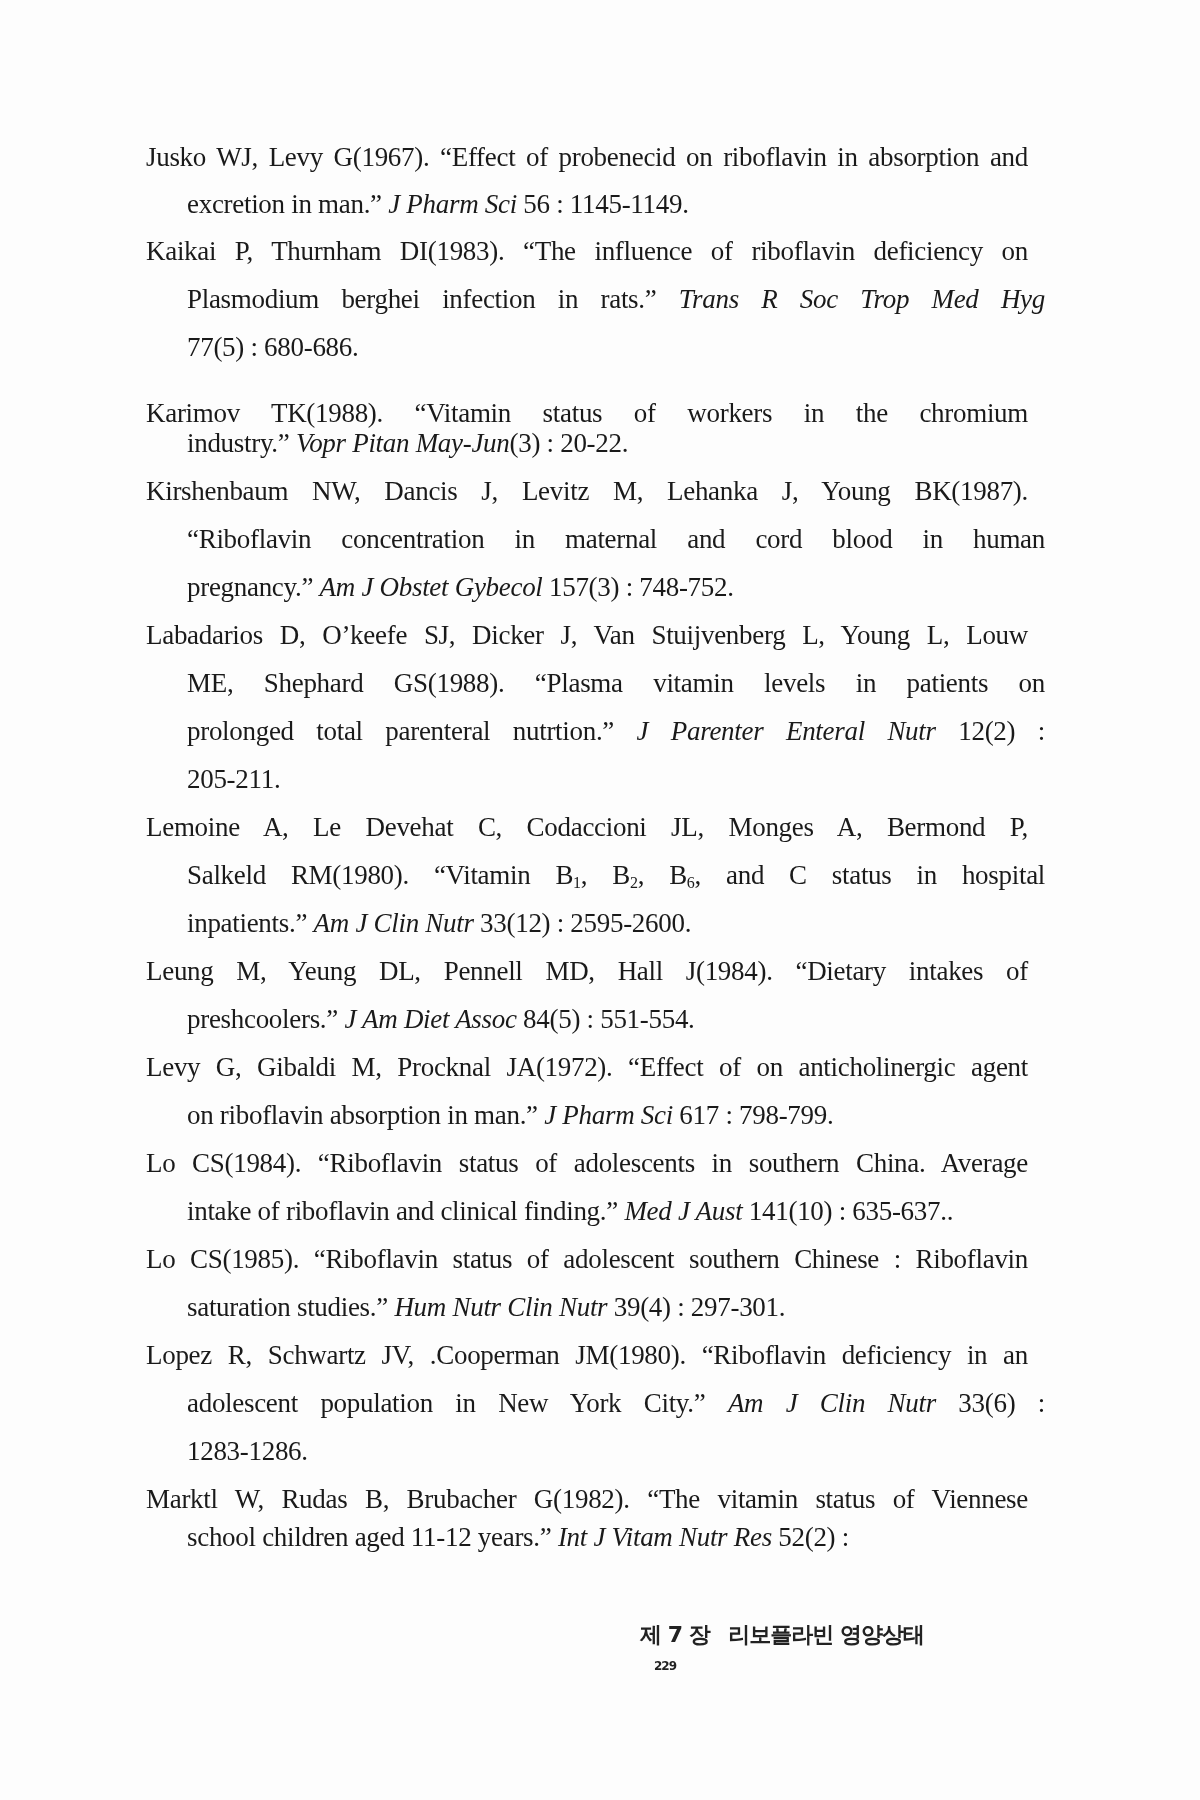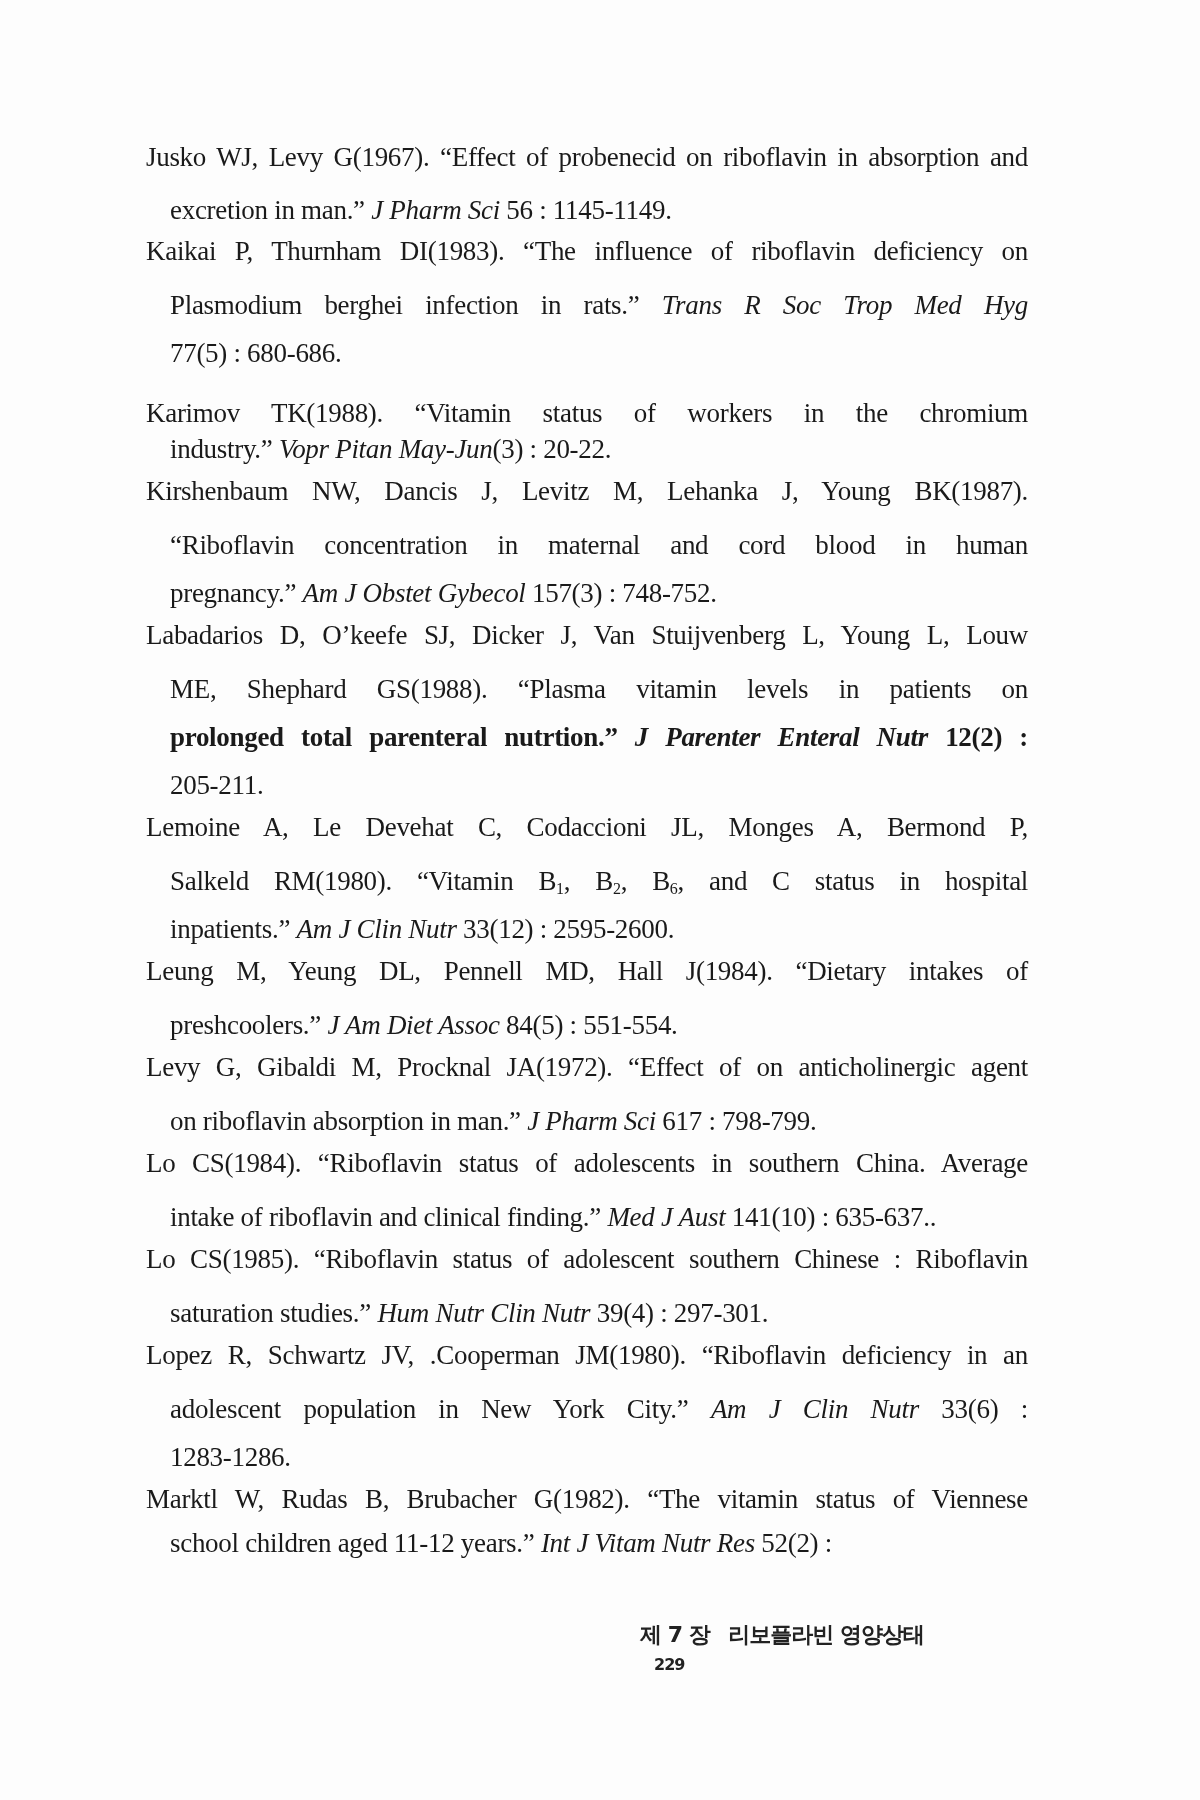--- a/index.html
+++ b/index.html
@@ -6,30 +6,30 @@
   body {
     width: 1200px; height: 1800px; background: #fdfdfd; position: relative; overflow: hidden;
     font-family: "Liberation Serif", "DejaVu Serif", serif; color: #1a1a1a;
   }
   .page { position: absolute; left: 0; top: 0; width: 952px; height: 1800px; }
   .line {
     position: absolute; left: 146px; width: 882px; font-size: 27px; line-height: 34px;
     white-space: nowrap; text-align: justify; text-align-last: justify;
     letter-spacing: -0.3px;
   }
-  .line.cont { left: 170px; width: 858px; margin-top: 6px; }
+  .line.cont { left: 187px; width: 858px; }
   .line.last { text-align-last: left; }
   .line i { font-style: italic; }
   sub { font-size: 16px; vertical-align: -4px; line-height: 0; }
   .footer {
     position: absolute; top: 1620px; left: 640px; font-family: "DejaVu Sans", sans-serif;
     font-size: 22px; font-weight: bold; color: #222; letter-spacing: -1px;
   }
   .footer span { margin-right: 12px; }
-  .footer .pnum { font-size: 16px; margin-left: 14px; }
+  .footer .pnum { font-size: 12px; margin-left: 14px; }
 </style>
 </head>
 <body>
 
 <div class="page">
   <div id="refs">
       <div>
         <div class="line" style="top: 140px;"><span>Jusko WJ, Levy G(1967). “Effect of probenecid on riboflavin in absorption and</span></div>
         <div class="line cont last" style="top: 187px;"><span>excretion in man.” </span><i>J Pharm Sci</i><span> 56 : 1145-1149.</span></div>
       </div>
@@ -43,21 +43,21 @@
         <div class="line cont last" style="top: 426px;"><span>industry.” </span><i>Vopr Pitan May-Jun</i><span>(3) : 20-22.</span></div>
       </div>
       <div>
         <div class="line" style="top: 474px;"><span>Kirshenbaum NW, Dancis J, Levitz M, Lehanka J, Young BK(1987).</span></div>
         <div class="line cont" style="top: 522px;"><span>“Riboflavin concentration in maternal and cord blood in human</span></div>
         <div class="line cont last" style="top: 570px;"><span>pregnancy.” </span><i>Am J Obstet Gybecol</i><span> 157(3) : 748-752.</span></div>
       </div>
       <div>
         <div class="line" style="top: 618px;"><span>Labadarios D, O’keefe SJ, Dicker J, Van Stuijvenberg L, Young L, Louw</span></div>
         <div class="line cont" style="top: 666px;"><span>ME, Shephard GS(1988). “Plasma vitamin levels in patients on</span></div>
-        <div class="line cont" style="top: 714px; font-weight: bold;"><span>prolonged total parenteral nutrtion.” </span><i>J Parenter Enteral Nutr</i><span> 12(2) :</span></div>
+        <div class="line cont" style="top: 714px;"><span>prolonged total parenteral nutrtion.” </span><i>J Parenter Enteral Nutr</i><span> 12(2) :</span></div>
         <div class="line cont last" style="top: 762px;"><span>205-211.</span></div>
       </div>
       <div>
         <div class="line" style="top: 810px;"><span>Lemoine A, Le Devehat C, Codaccioni JL, Monges A, Bermond P,</span></div>
         <div class="line cont" style="top: 858px;"><span>Salkeld RM(1980). “Vitamin B</span><sub>1</sub><span>, B</span><sub>2</sub><span>, B</span><sub>6</sub><span>, and C status in hospital</span></div>
         <div class="line cont last" style="top: 906px;"><span>inpatients.” </span><i>Am J Clin Nutr</i><span> 33(12) : 2595-2600.</span></div>
       </div>
       <div>
         <div class="line" style="top: 954px;"><span>Leung M, Yeung DL, Pennell MD, Hall J(1984). “Dietary intakes of</span></div>
         <div class="line cont last" style="top: 1002px;"><span>preshcoolers.” </span><i>J Am Diet Assoc</i><span> 84(5) : 551-554.</span></div>

